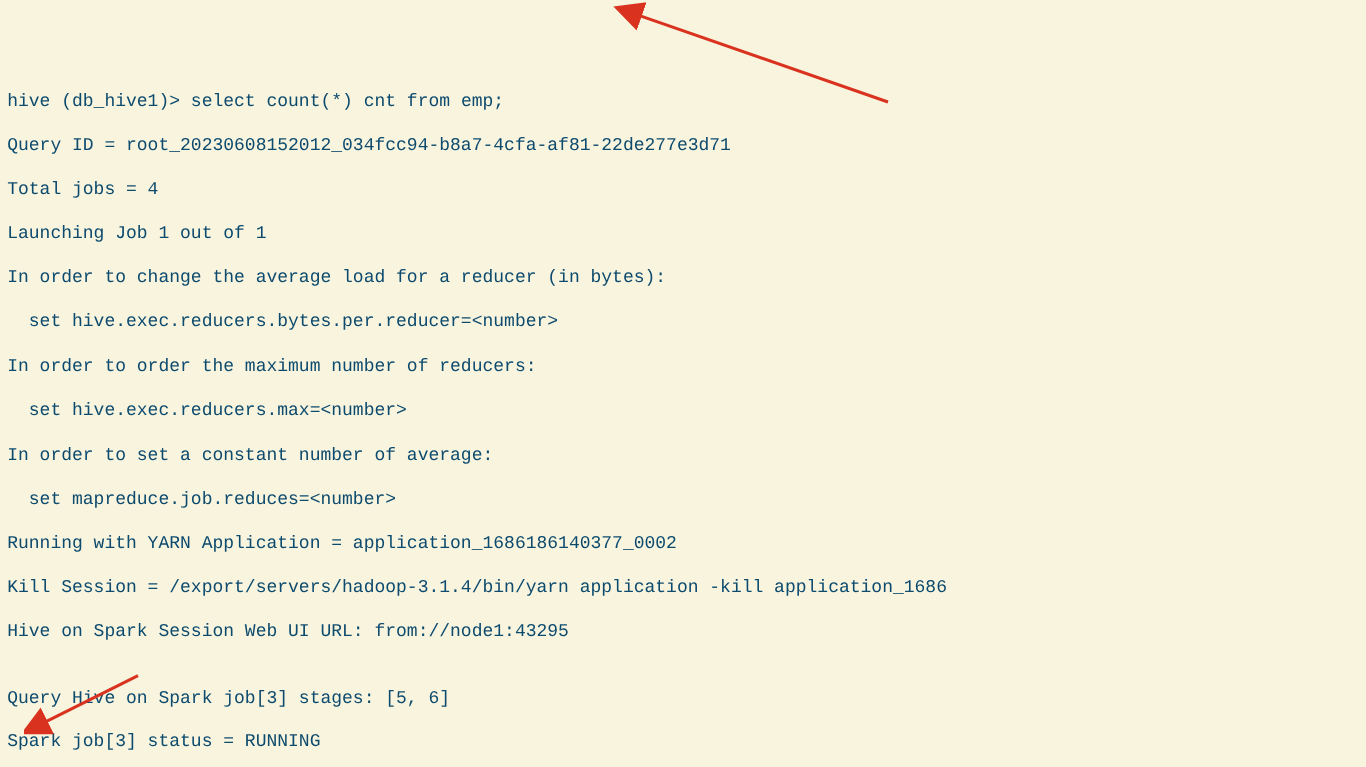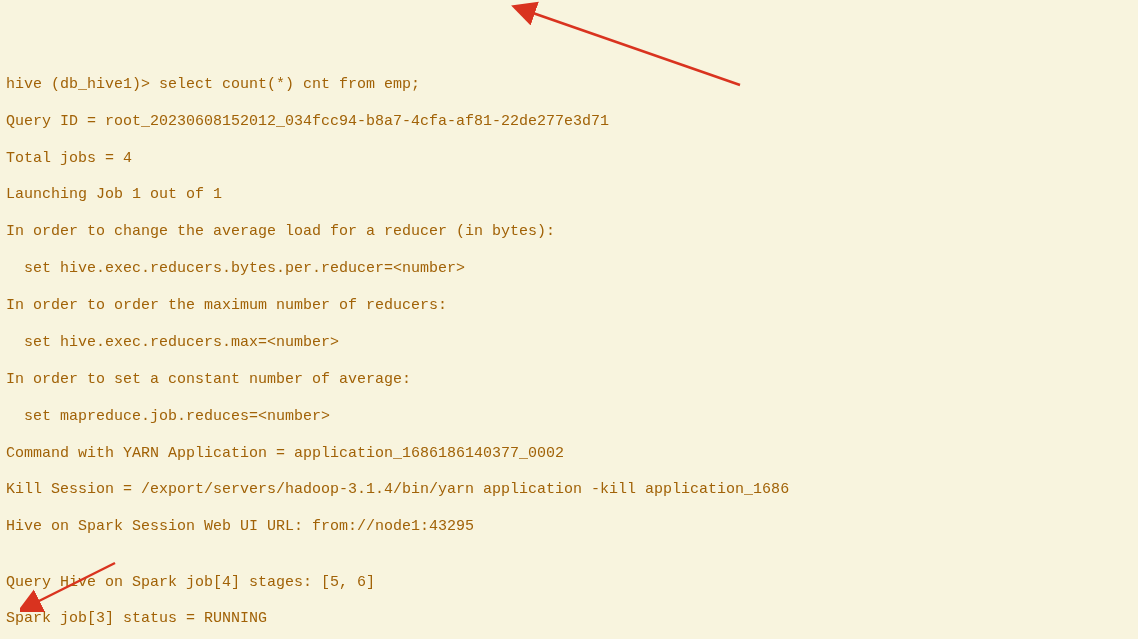--- a/index.html
+++ b/index.html
@@ -9,46 +9,46 @@
       font-size: 15px;
       line-height: 1.23;
       color: #8a8a8a;
       white-space: pre;
       padding: 2px 6px;
       position: relative;
       width: 1138px;
       height: 639px;
       overflow: hidden;
     }
-    .line { color: #a16207; }
+    .line { color: #0c4a6e; }
     .arrow-svg {
       position: absolute;
       pointer-events: none;
     }
   </style>
 </head>
 <body>
 
 
 
 <div class="line"><span>hive (db_hive1)&gt; </span><span>select count(*) cnt from emp;</span></div>
 <div class="line">Query ID = root_20230608152012_034fcc94-b8a7-4cfa-af81-22de277e3d71</div>
 <div class="line">Total jobs = 4</div>
 <div class="line">Launching Job 1 out of 1</div>
 <div class="line">In order to change the average load for a reducer (in bytes):</div>
 <div class="line">  set hive.exec.reducers.bytes.per.reducer=&lt;number&gt;</div>
 <div class="line">In order to order the maximum number of reducers:</div>
 <div class="line">  set hive.exec.reducers.max=&lt;number&gt;</div>
 <div class="line">In order to set a constant number of average:</div>
 <div class="line">  set mapreduce.job.reduces=&lt;number&gt;</div>
-<div class="line">Command with YARN Application = application_1686186140377_0002</div>
+<div class="line">Running with YARN Application = application_1686186140377_0002</div>
 <div class="line">Kill Session = /export/servers/hadoop-3.1.4/bin/yarn application -kill application_1686</div>
 <div class="line">Hive on Spark Session Web UI URL: from://node1:43295</div>
 <div class="line"></div>
-<div class="line">Query Hive on Spark job[4] stages: [5, 6]</div>
+<div class="line">Query Hive on Spark job[3] stages: [5, 6]</div>
 <div class="line">Spark job[3] status = RUNNING</div>
 
 
 
 
 
 
 
 
 

